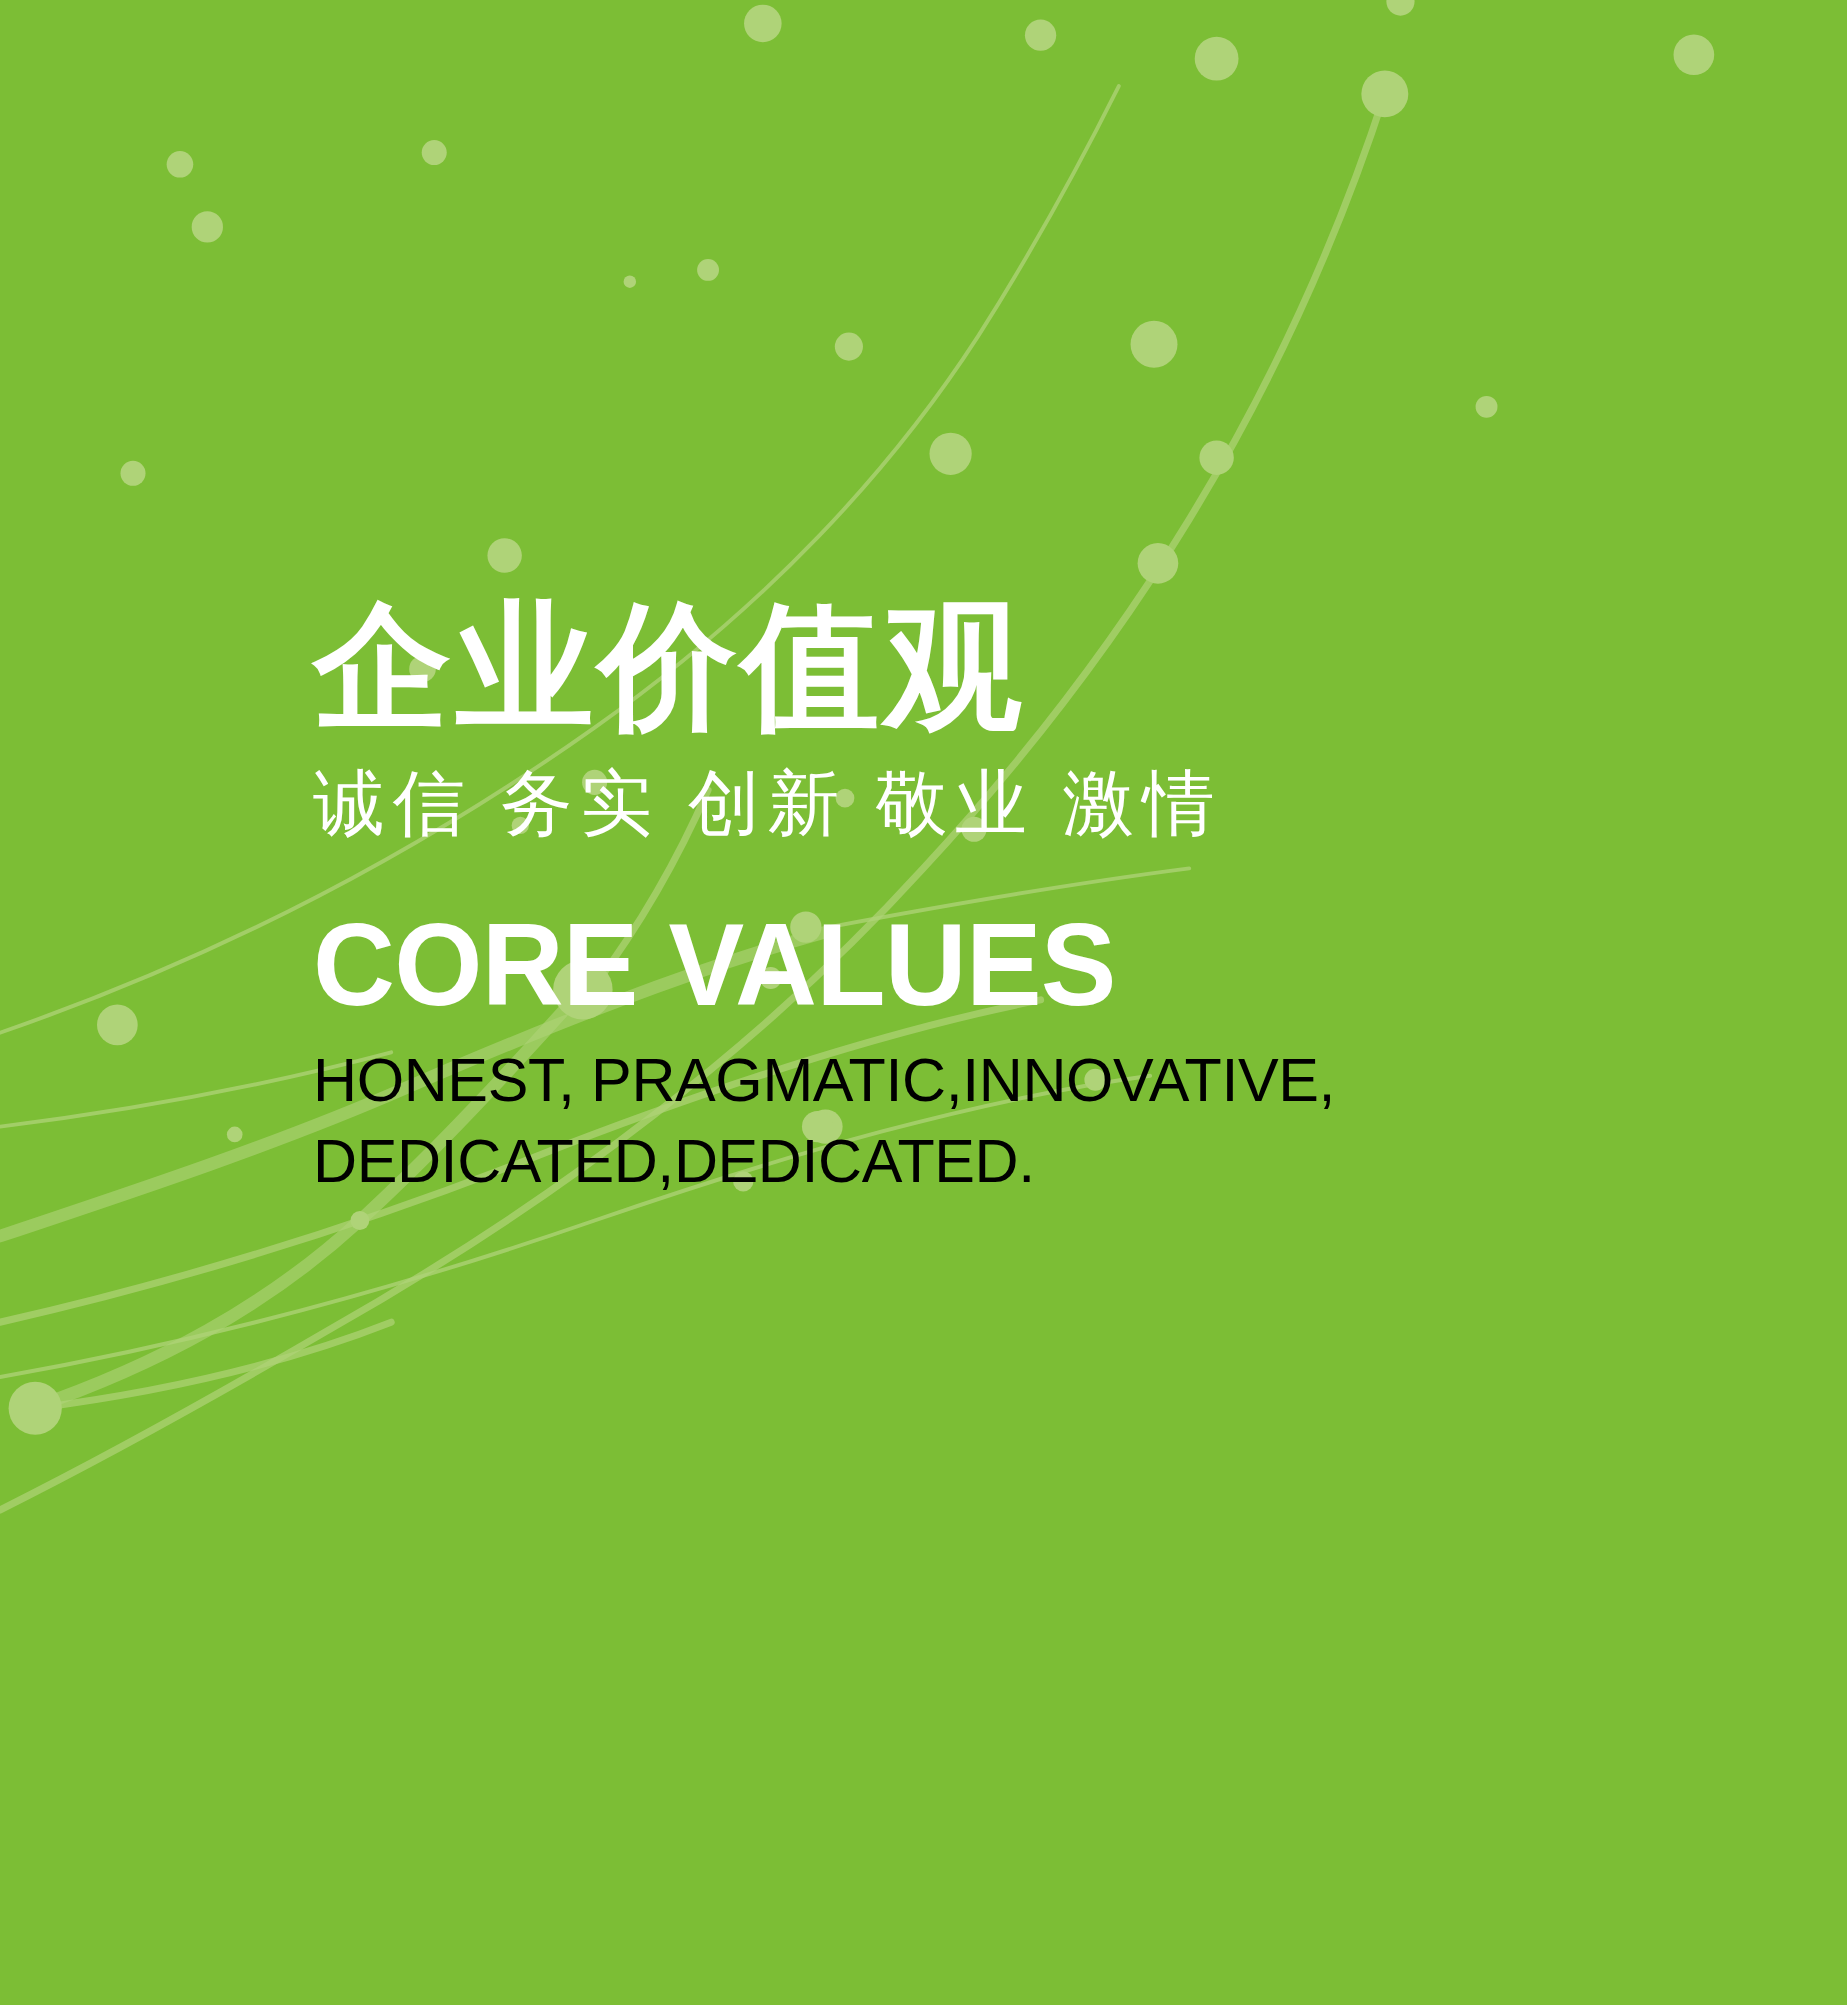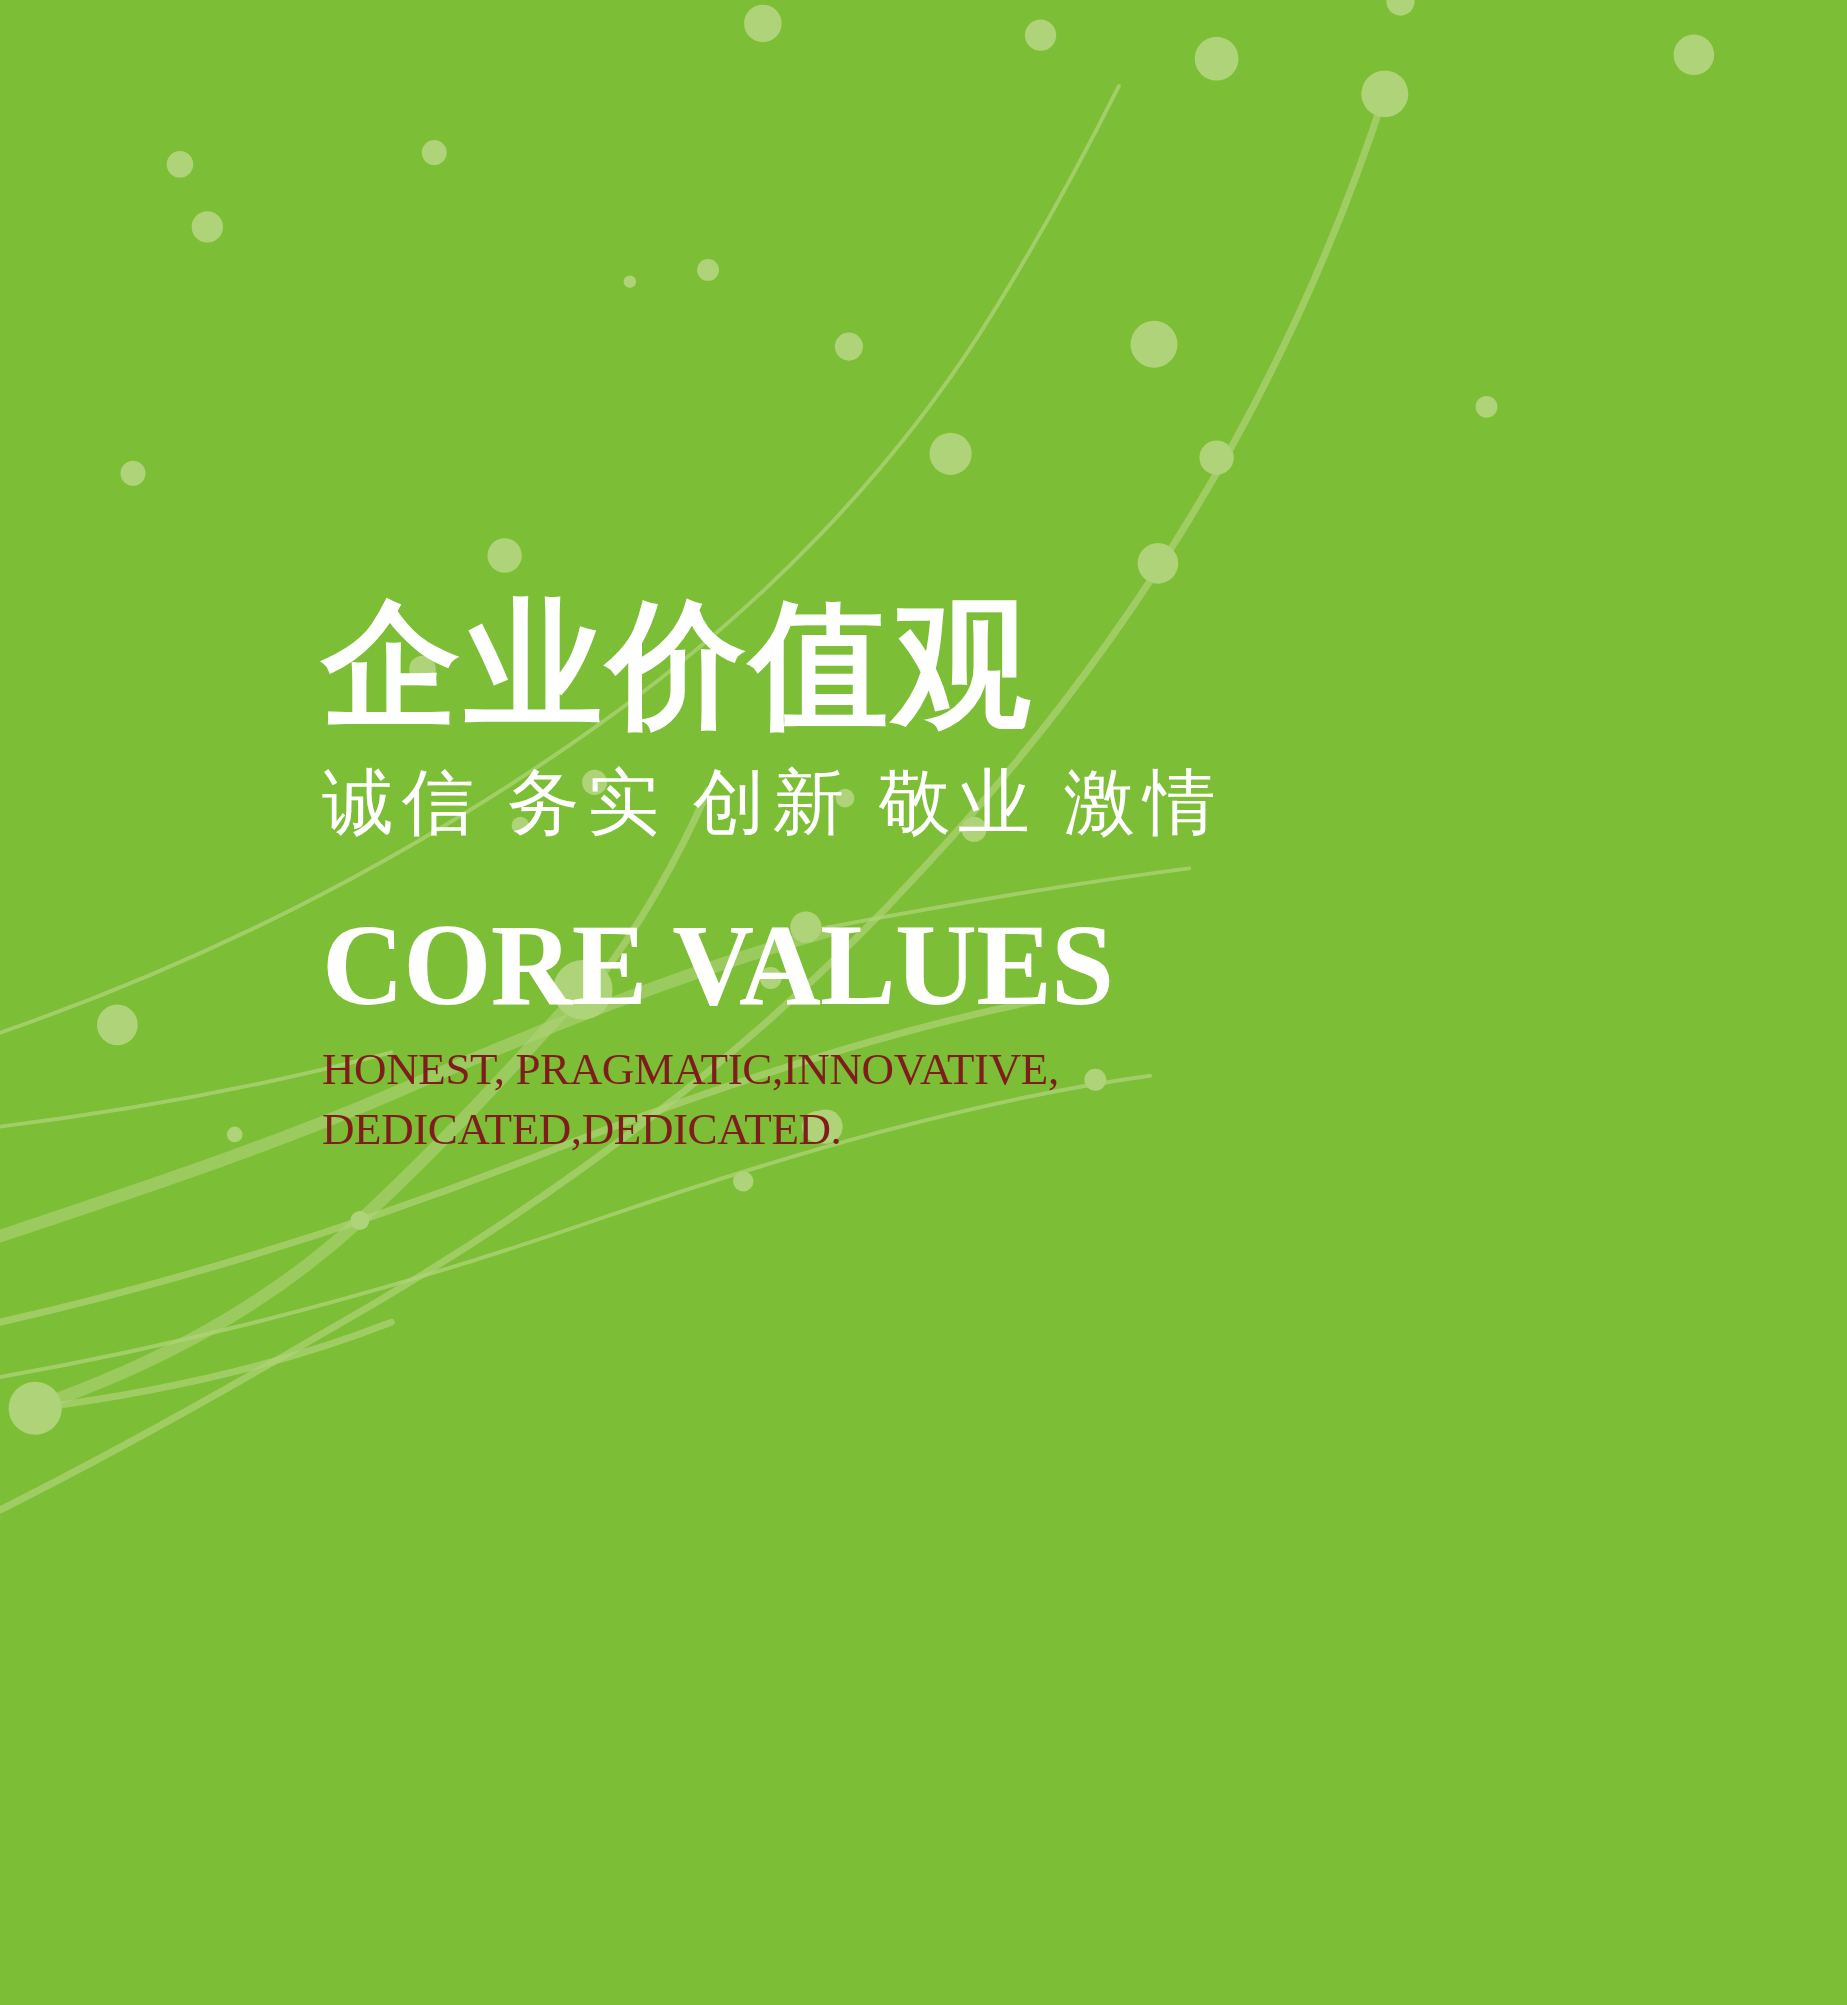--- a/index.html
+++ b/index.html
@@ -18,24 +18,23 @@
   }
   #bg-graphics {
     position: absolute;
     inset: 0;
     width: 100%;
     height: 100%;
     pointer-events: none;
   }
   #text-block {
     position: absolute;
-    left: 322px;
+    left: 313px;
     top: 594px;
     width: 1408px;
-    font-family: Liberation Serif, serif;
   }
   .cn-title {
     color: #FFFFFF;
     font-size: 138px;
     font-weight: 700;
     line-height: 1.05;
     letter-spacing: 4.7px;
     margin: 0 0 23.5px 0;
     white-space: nowrap;
   }
@@ -53,22 +52,22 @@
     font-size: 117px;
     font-weight: 700;
     line-height: 1.0;
     letter-spacing: -0.8px;
     transform: scaleX(0.97);
     transform-origin: left center;
     margin: 0 0 17px 0;
     white-space: nowrap;
   }
   .en-desc {
-    color: #7f1d1d;
-    font-size: 45px;
+    color: #000000;
+    font-size: 61px;
     font-weight: 400;
     line-height: 1.32;
     letter-spacing: -0.4px;
     margin: 0;
   }
   .en-desc-line { display: block; white-space: nowrap; }
 </style>
 </head>
 <body>
 

